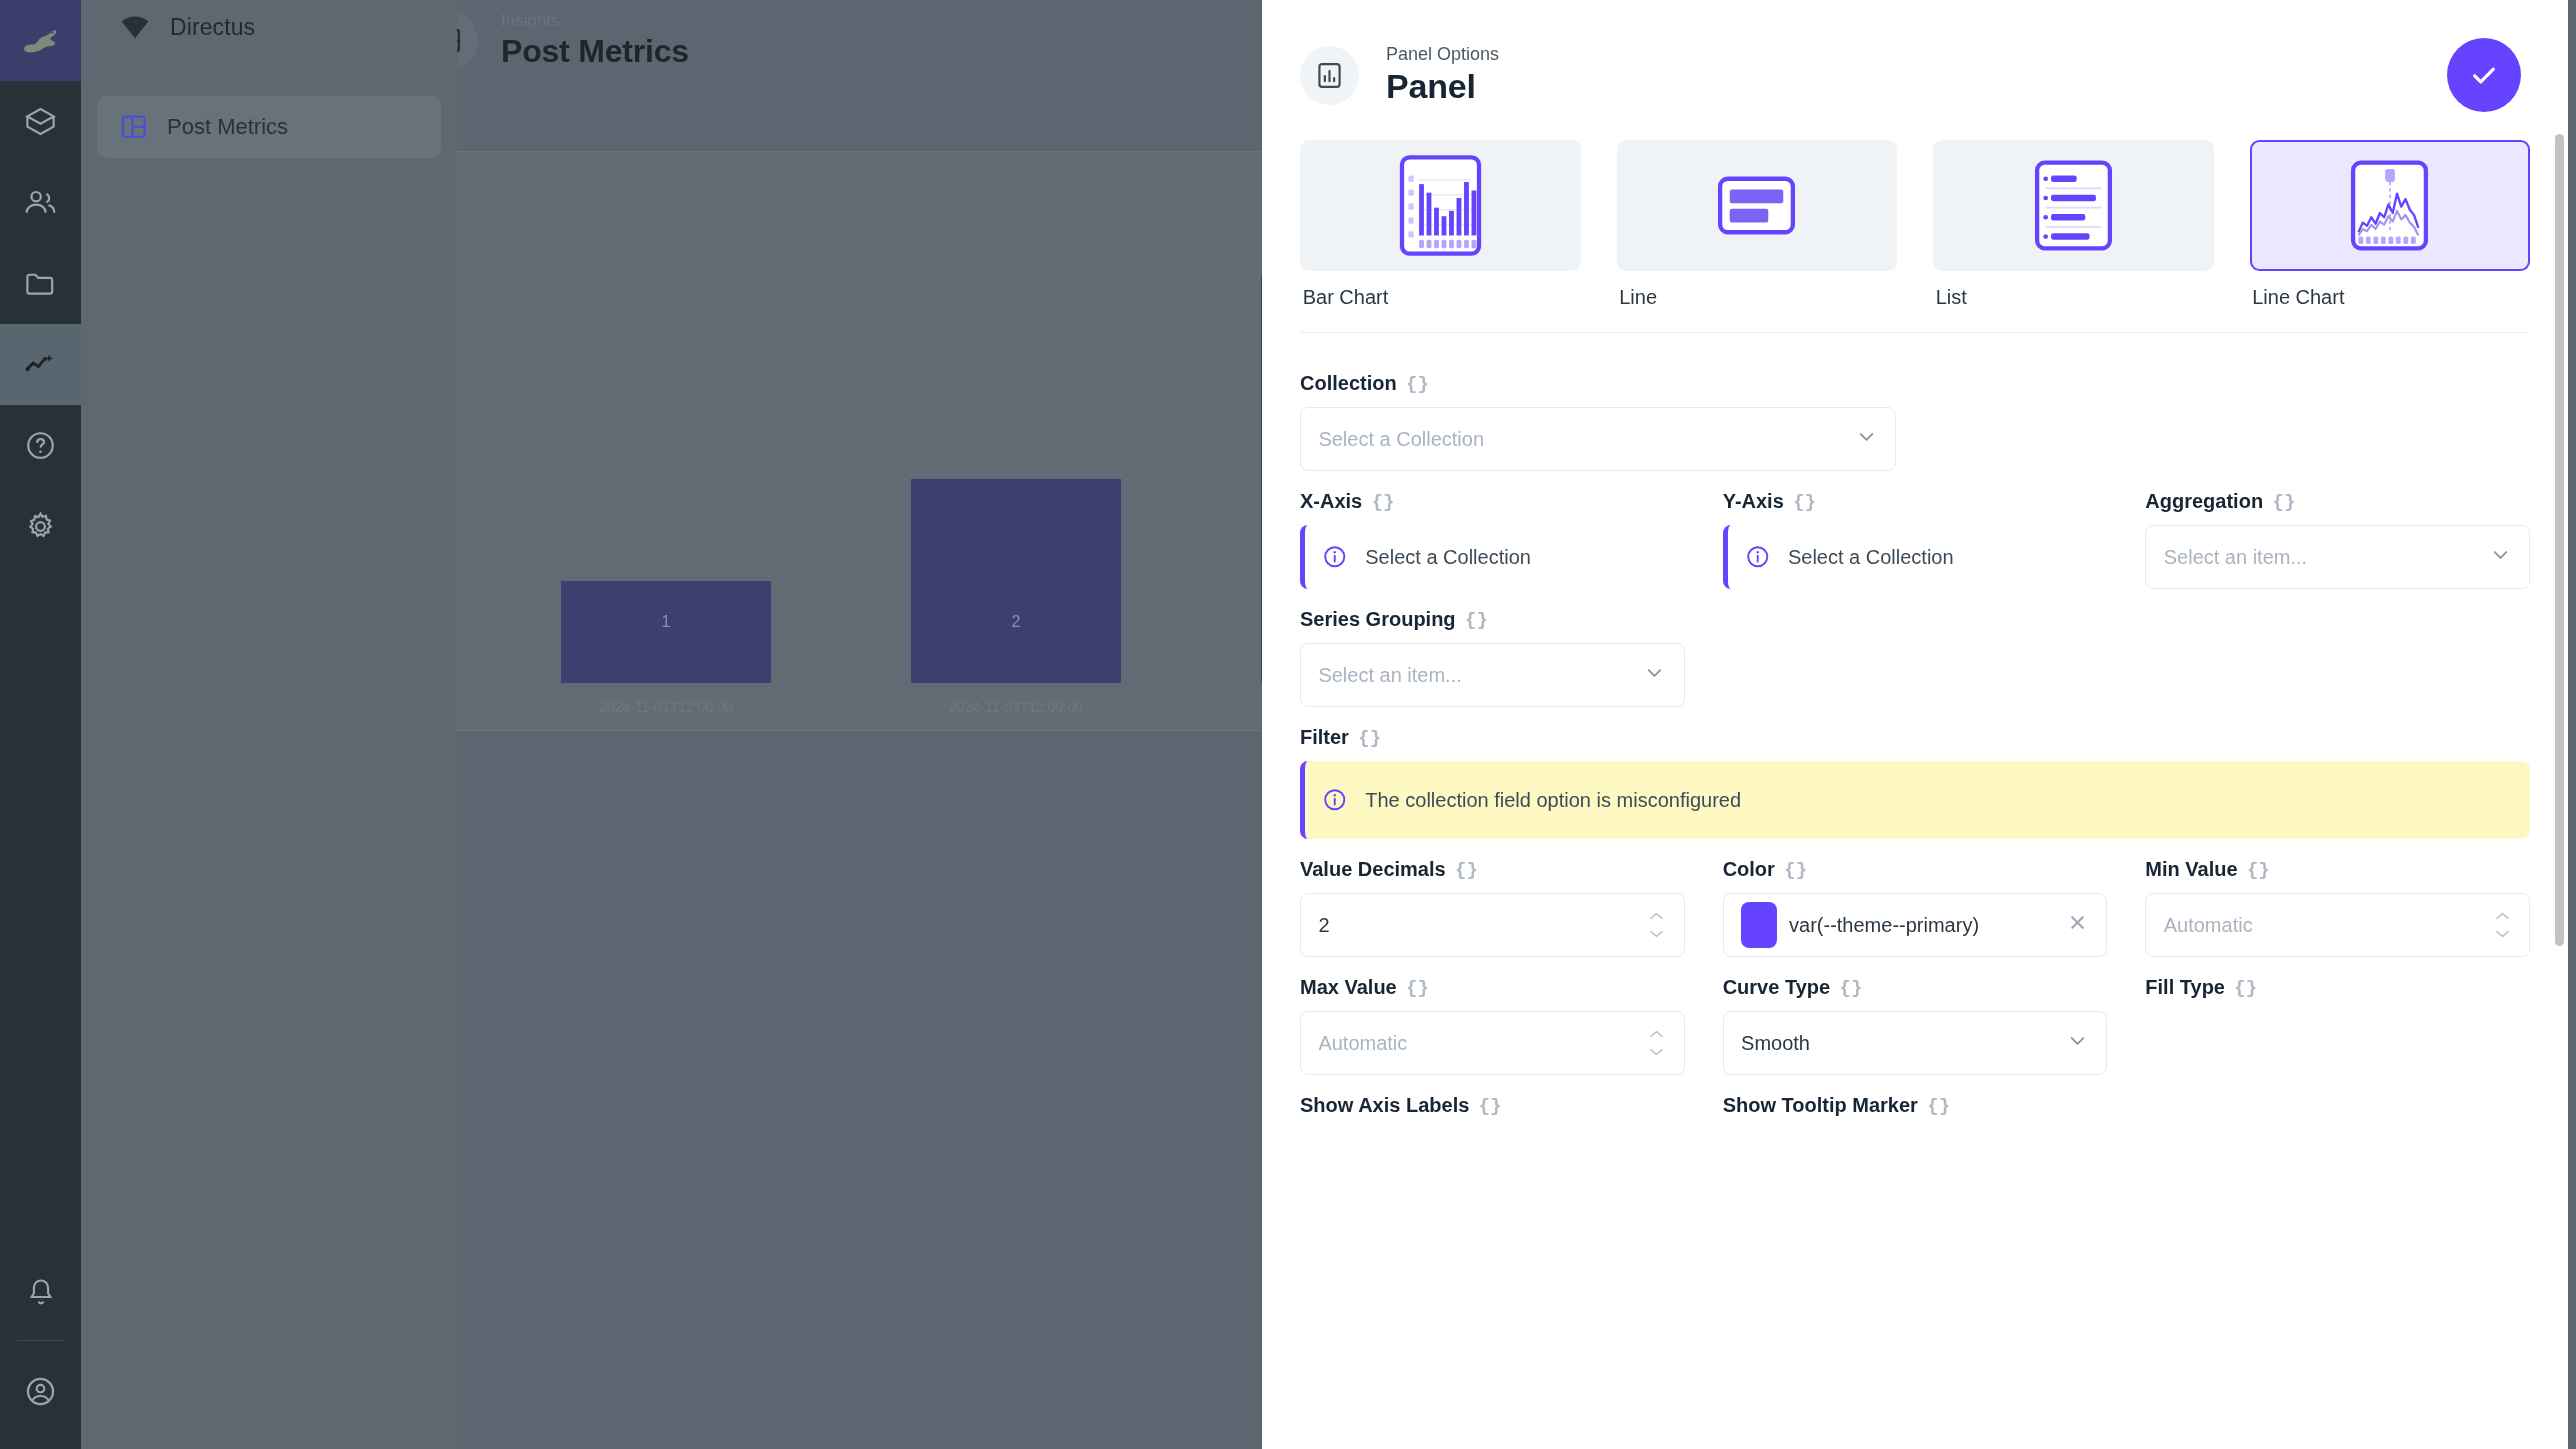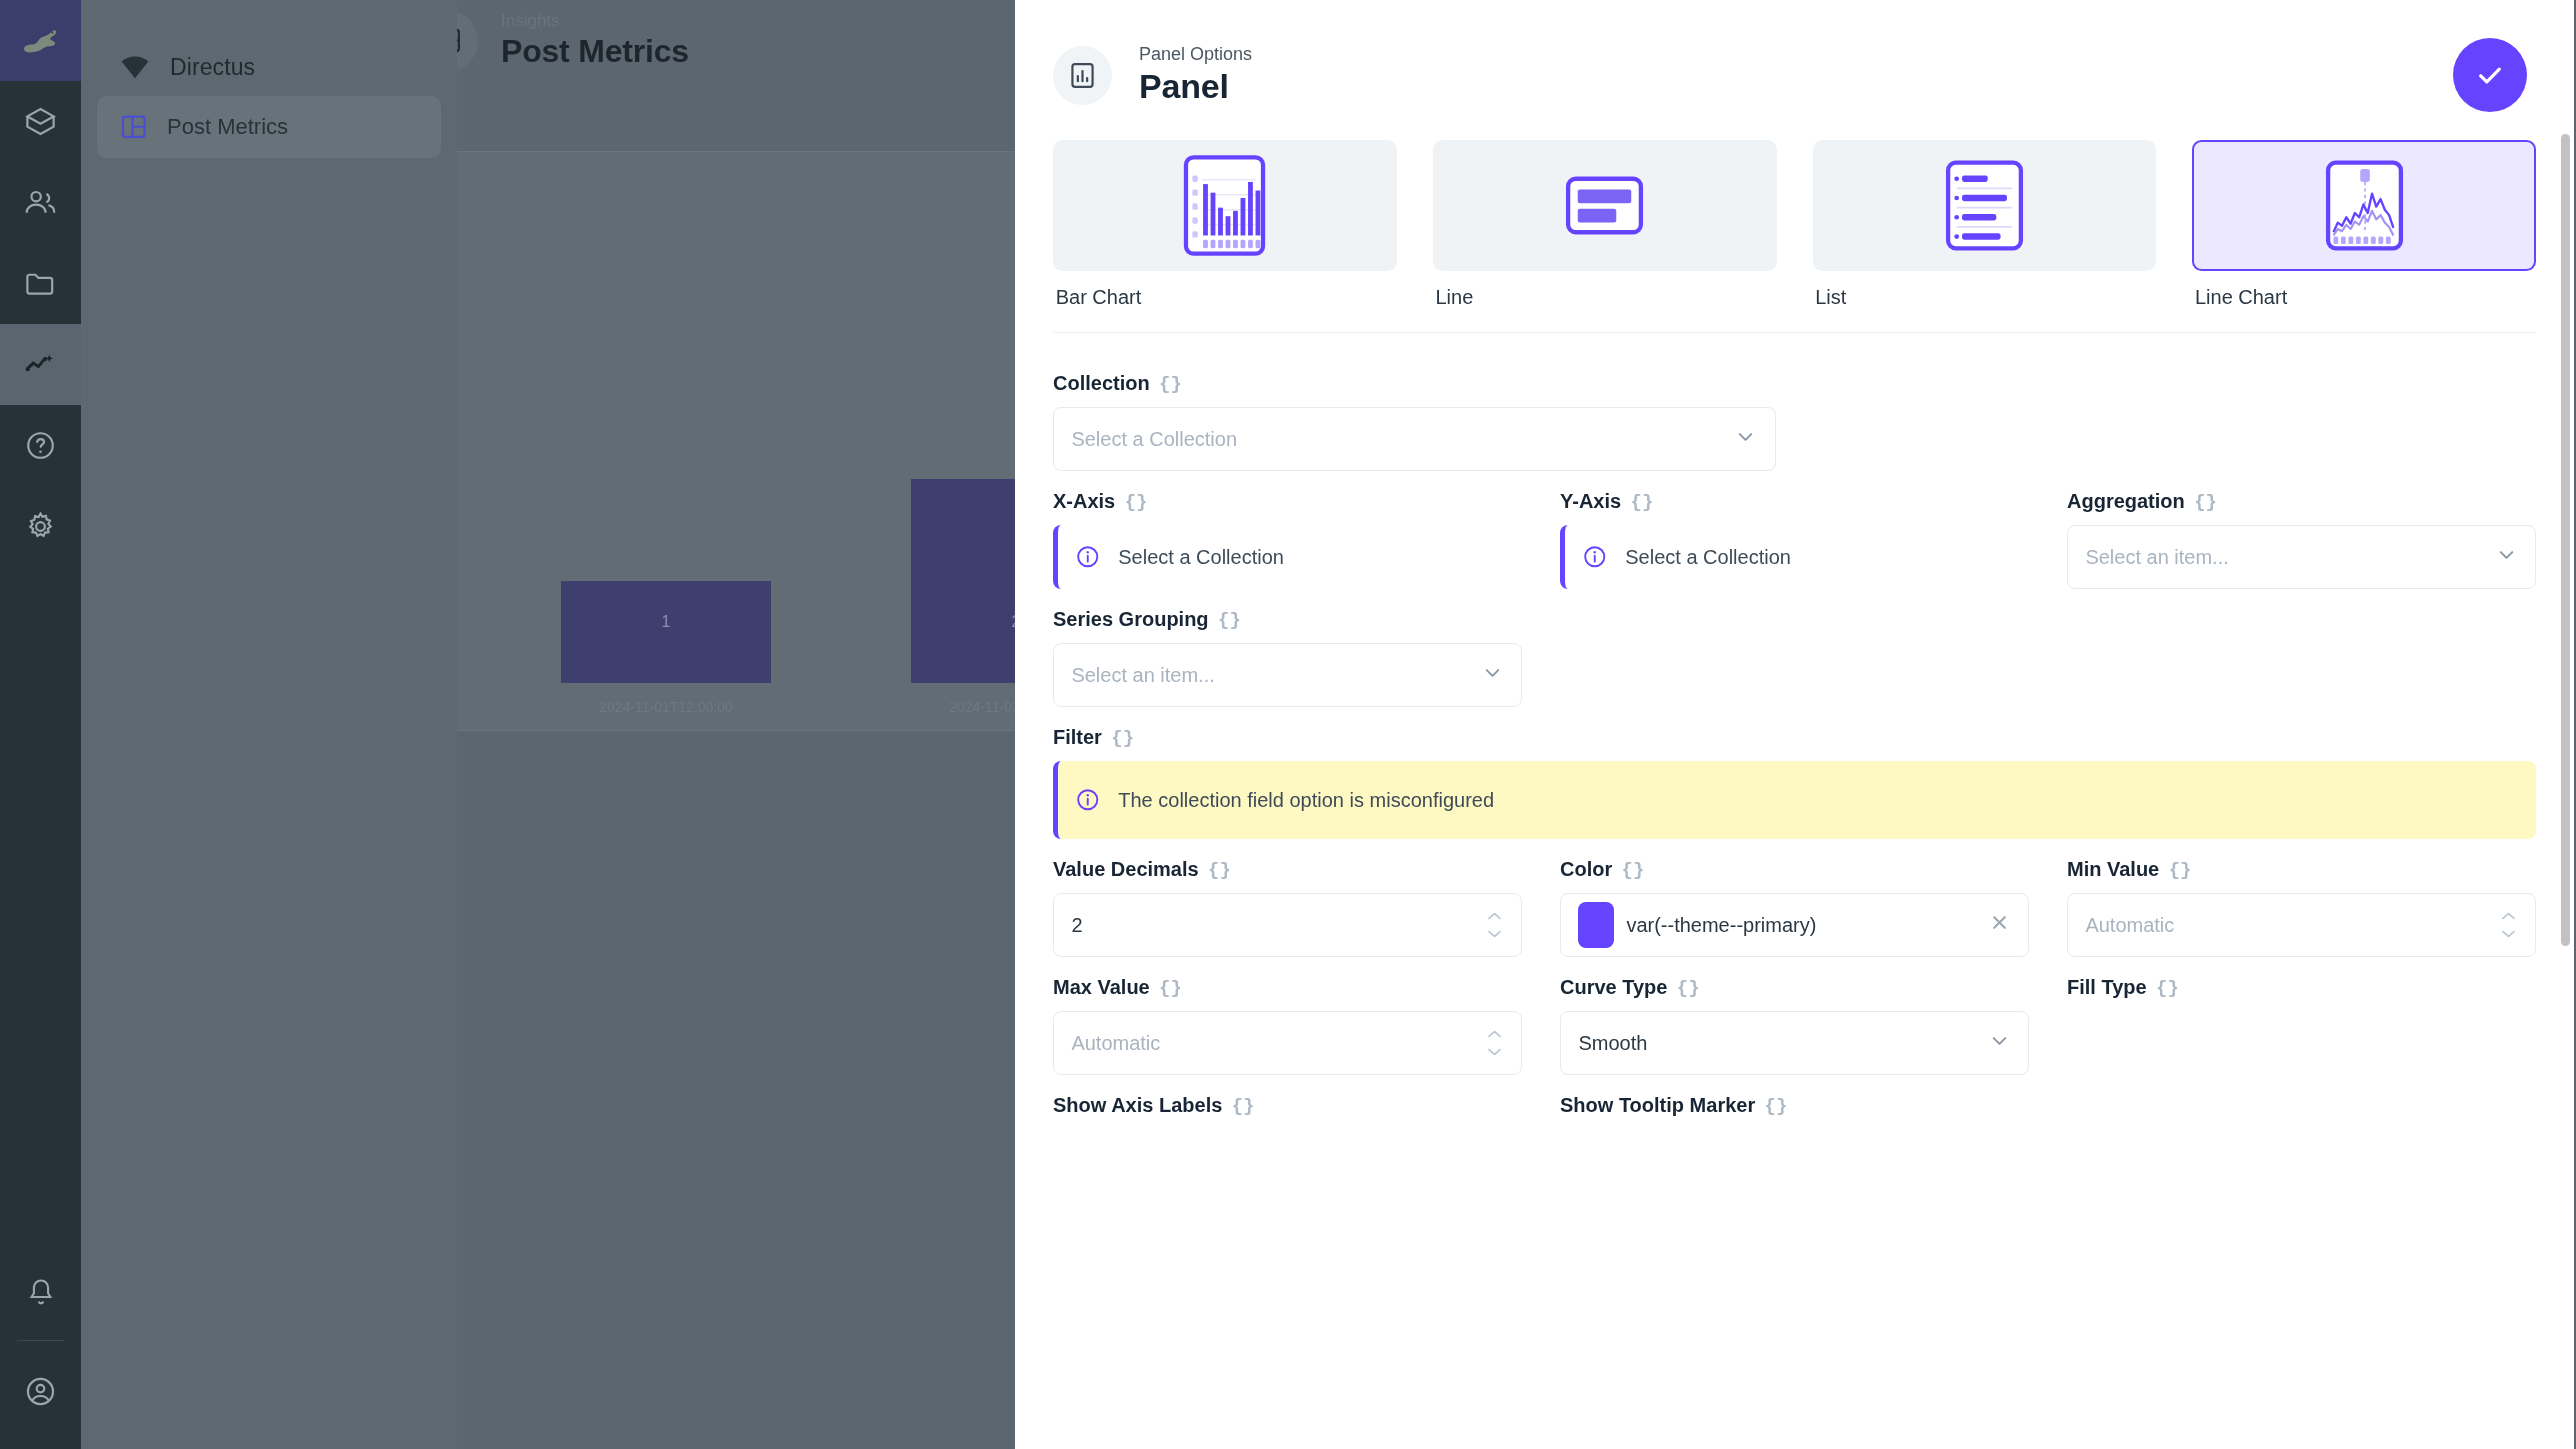--- a/index.html
+++ b/index.html
@@ -34,22 +34,22 @@
   }
   .module-bottom { padding-bottom: 17.4px; display:flex; flex-direction:column; align-items:center; }
 
   
   .nav-sidebar {
     position: absolute; left: 81px; top: 0; width: 376px; height: 1449px;
     background: #5d6870;
     z-index: 4;
   }
   .nav-project {
-    height: 81px; display: flex; align-items: flex-end; gap: 19px;
-    padding: 0 38px; color: #1f292e;
+    height: 81px; display: flex; align-items: flex-start; gap: 19px;
+    padding: 14px 38px; color: #1f292e;
   }
   .nav-project-name { font-size: 23px; letter-spacing: 0.1px; }
   .nav-list { padding-top: 14.8px; }
   .nav-item {
     height: 62px; margin: 0 16px; border-radius: 9.4px;
     display: flex; align-items: center; gap: 19px; padding: 0 21.5px;
     color: #283238; font-size: 22px;
   }
   .nav-item.active { background: rgba(255,255,255,0.07); }
   .nav-item .nav-icon { color: #4a4fd0; display:flex; }
@@ -113,21 +113,21 @@
   .close-btn {
     position: absolute; left: 1466px; top: 44px;
     width: 74px; height: 74px; border-radius: 50%;
     background: #eef1f3;
     display: flex; align-items: center; justify-content: center;
     color: #3f4b54; z-index: 8; border: none; cursor: pointer;
   }
 
   
   .drawer {
-    position: absolute; right: 2px; top: 0; width: 1559px; height: 1449px;
+    position: absolute; right: 8px; top: 0; width: 1306px; height: 1449px;
     background: #ffffff; z-index: 10;
     overflow: hidden;
   }
   .drawer-header {
     display: flex; align-items: center; gap: 27px;
     padding: 29.5px 47px 0 38px; height: 121px;
   }
   .drawer-header-icon {
     width: 59px; height: 59px; border-radius: 50%;
     background: #f0f4f7;

